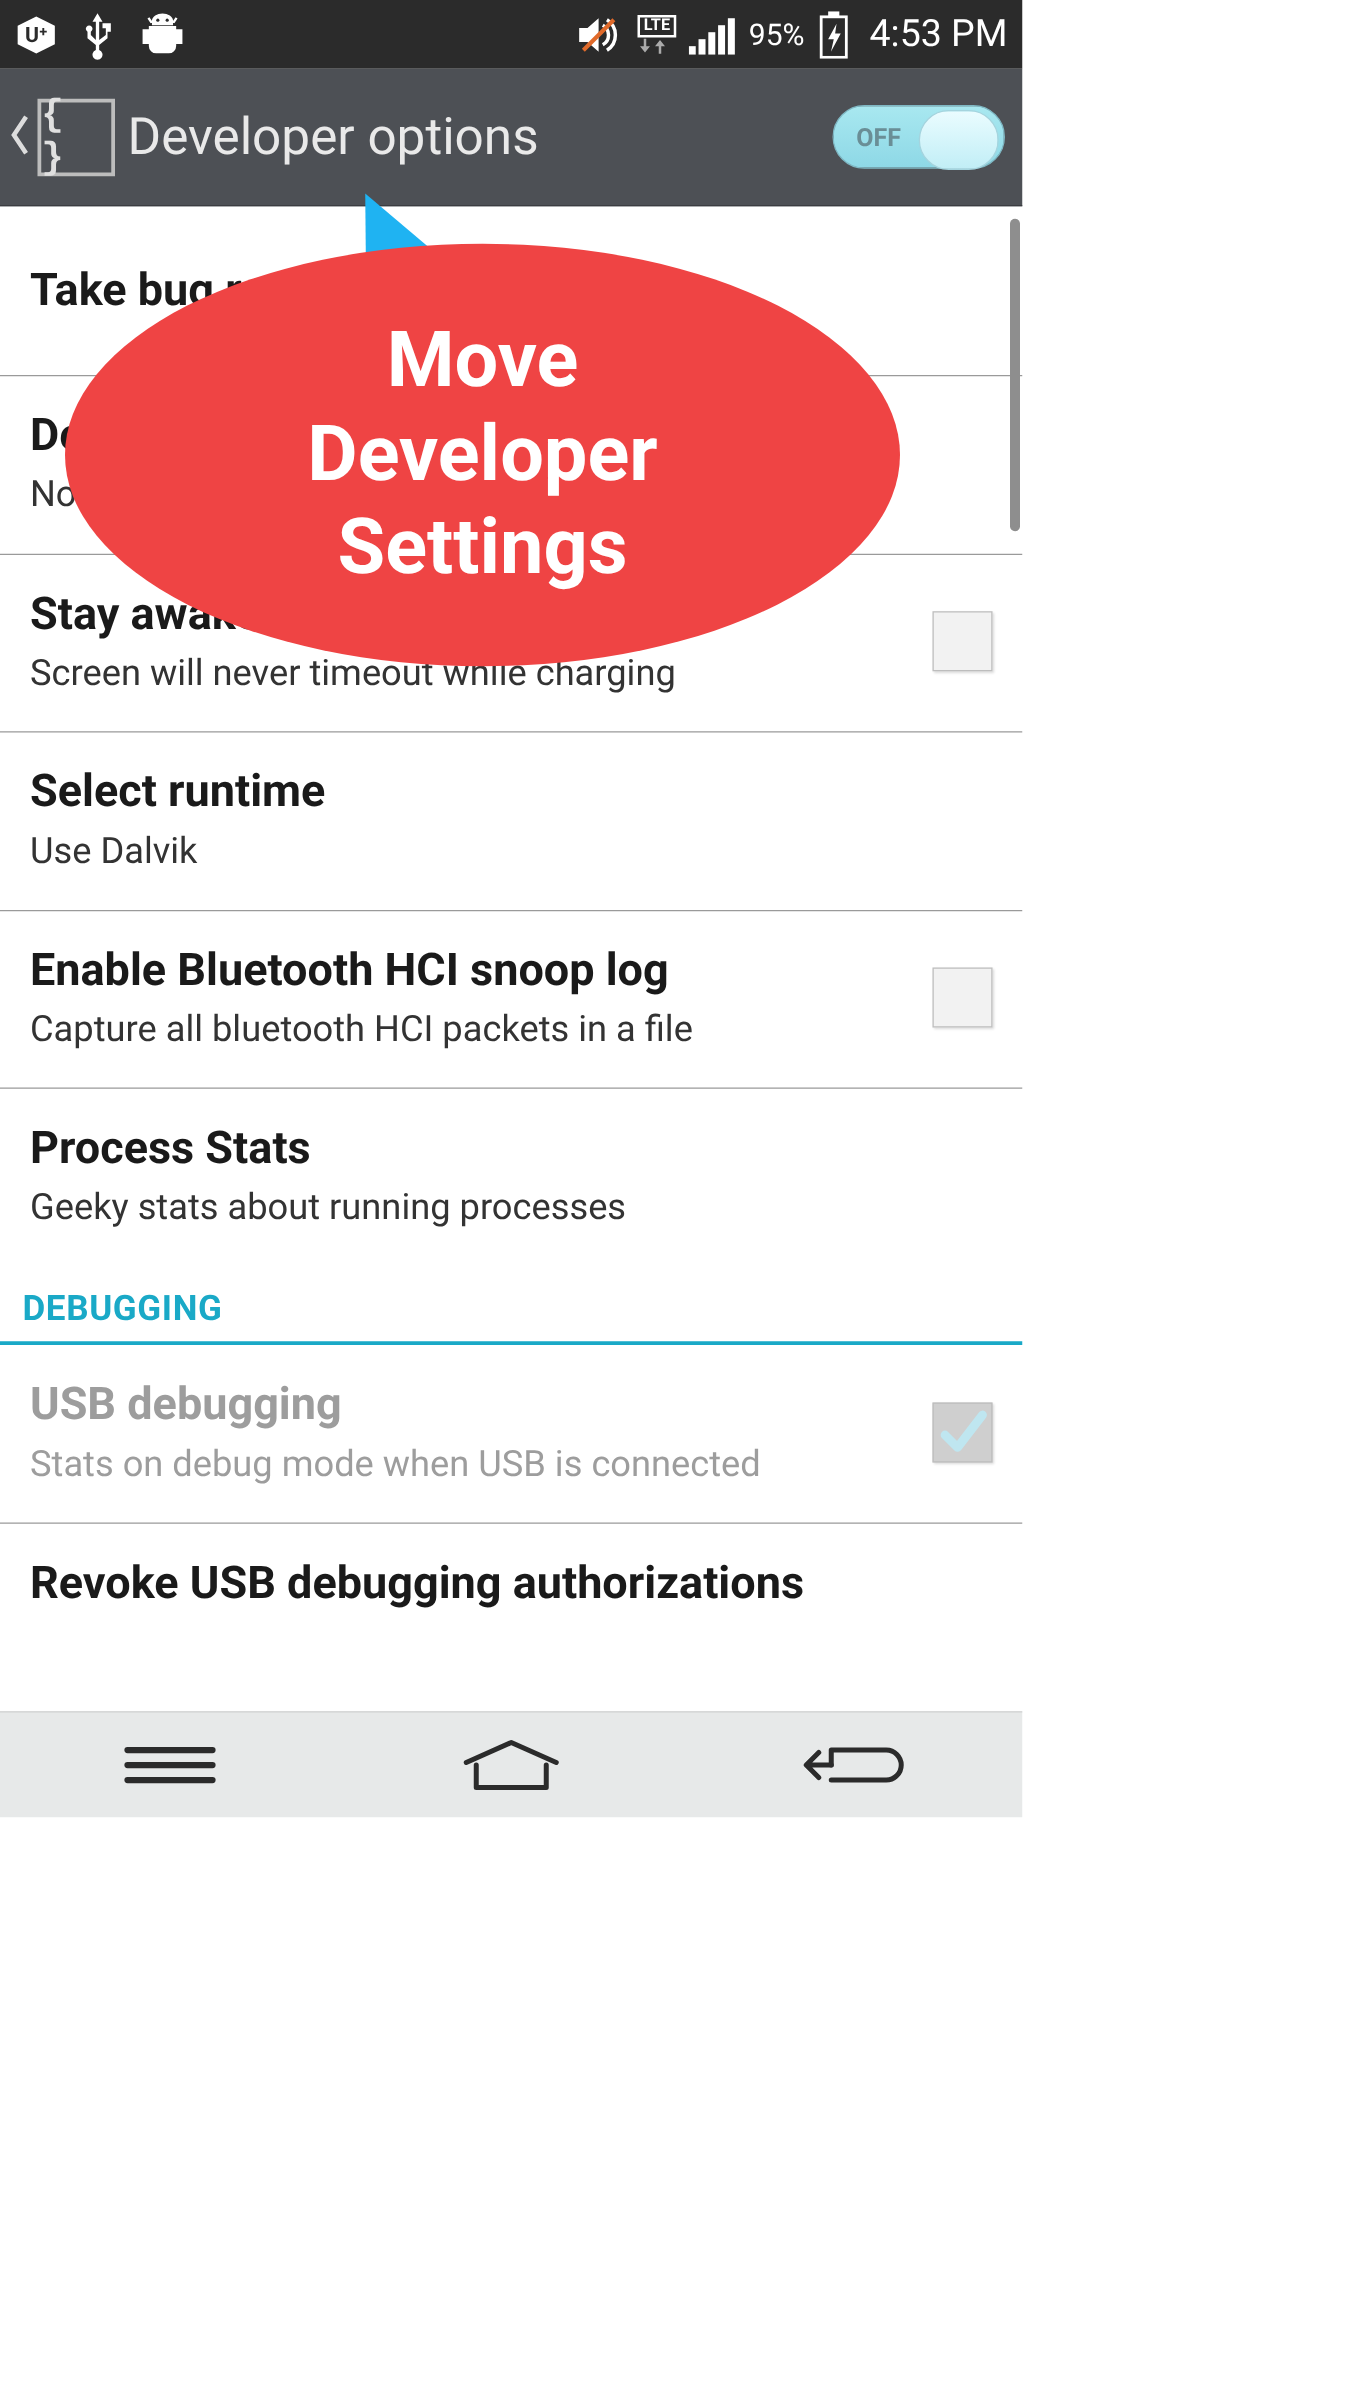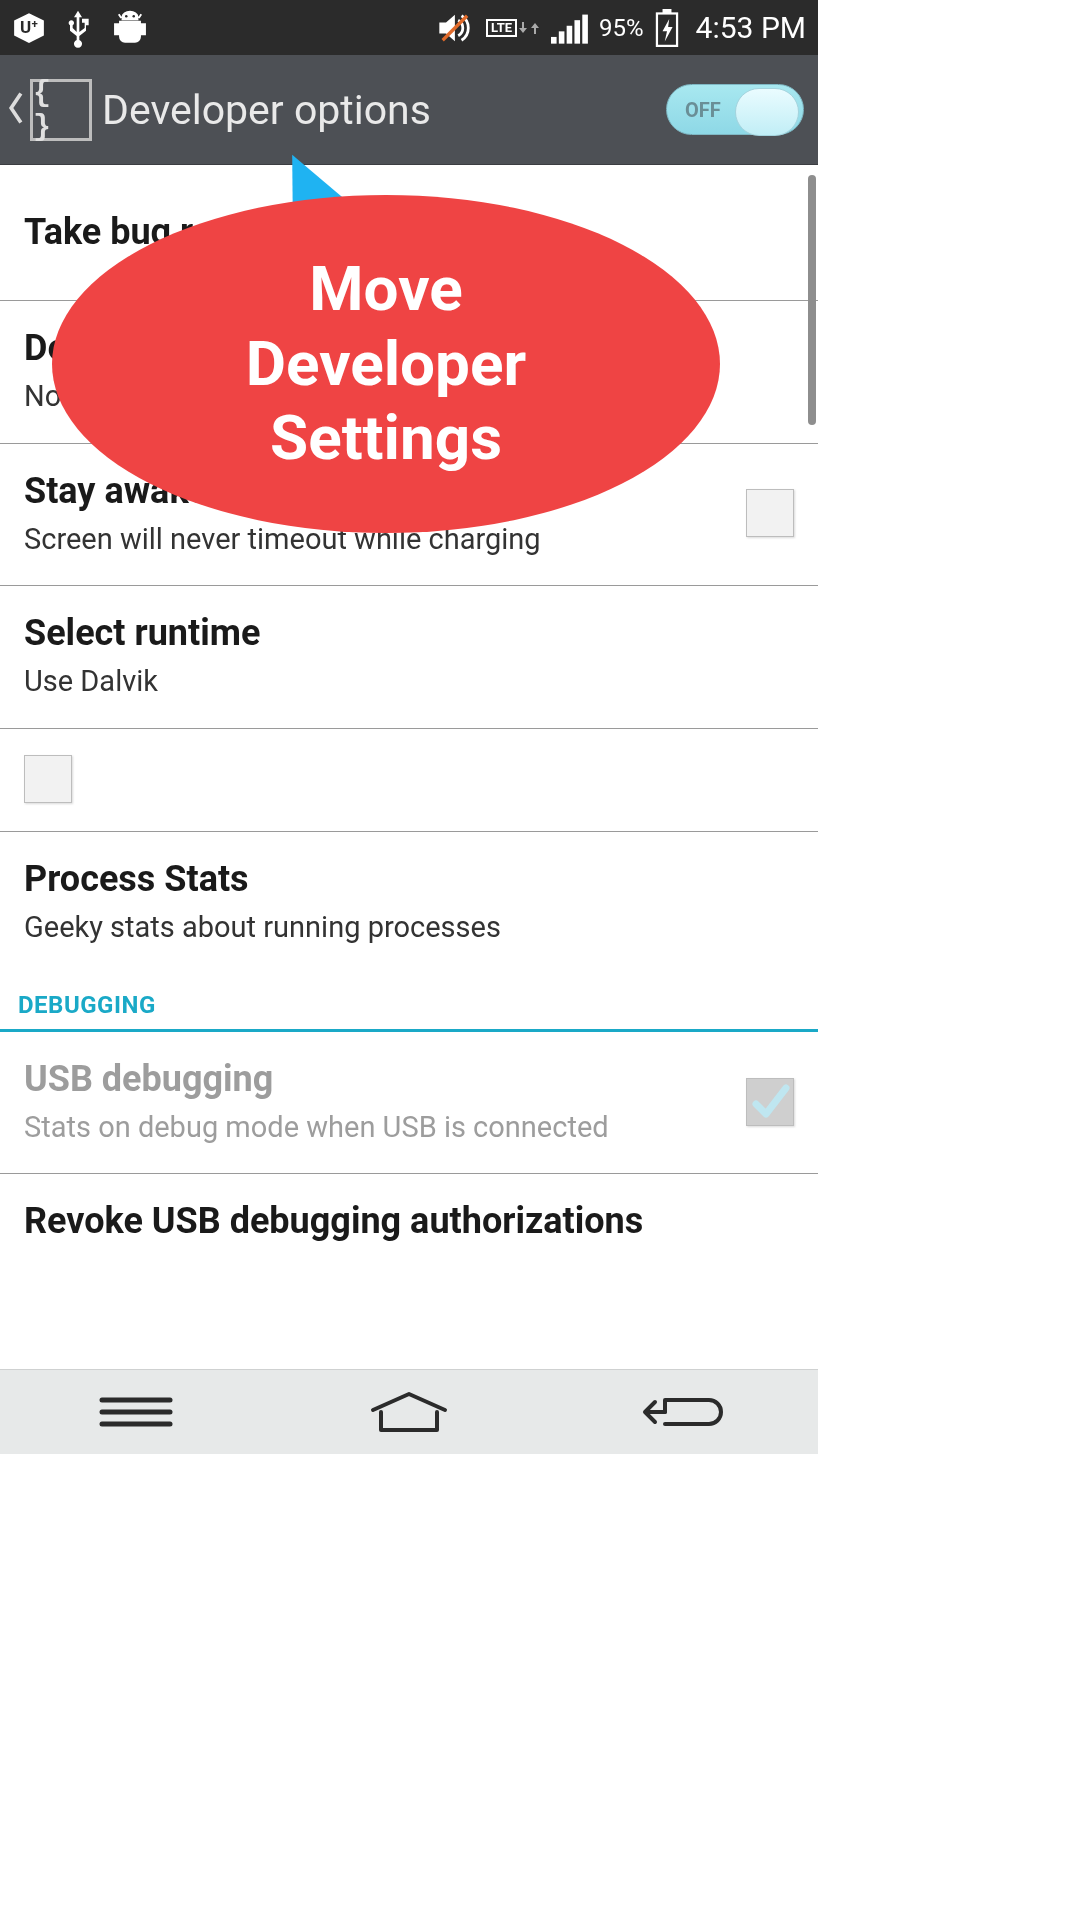--- a/index.html
+++ b/index.html
@@ -81,21 +81,21 @@
     .checkbox {
       width: 48px; height: 48px; background: #f2f2f2;
       border: 1px solid #bdbdbd; box-shadow: 1px 1px 2px rgba(0,0,0,0.15);
       display: flex; align-items: center; justify-content: center;
     }
     .checkbox.disabled { background: #cfcfcf; border-color: #bdbdbd; }
     .checkbox svg { width: 40px; height: 40px; }
     
     .section-header {
       padding: 18px 18px 10px 18px;
-      color: #1aa9c7; font-weight: 700; font-size: 24px;
+      color: #1aa9c7; font-weight: 700; font-size: 28px;
       border-bottom: 3px solid #1aa9c7; letter-spacing: 0.5px;
     }
     
     .nav-bar {
       position: absolute; bottom: 0; left: 0; right: 0; height: 85px;
       background: #e7e9e9; border-top: 1px solid #cfd1d1;
       display: flex; align-items: center; justify-content: space-around;
     }
     .nav-btn { width: 140px; height: 60px; display: flex; align-items: center; justify-content: center; }
     
@@ -144,21 +144,21 @@
   </div>
   <div class="status-right">
     <span class="status-icon">
       <svg width="40" height="34" viewBox="0 0 36 30" fill="#fff">
           <path d="M3 10 H9 L17 3 V27 L9 20 H3 Z"></path>
           <path d="M20 8 A8 8 0 0 1 20 22" fill="none" stroke="#fff" stroke-width="2.5"></path>
           <path d="M23 4 A13 13 0 0 1 23 26" fill="none" stroke="#fff" stroke-width="2.5"></path>
           <line x1="6" y1="26" x2="28" y2="4" stroke="#e06a2a" stroke-width="3"></line>
         </svg>
     </span>
-    <span class="status-icon" style="display:flex;flex-direction:row;align-items:center;">
+    <span class="status-icon" style="display:flex;flex-direction:column;align-items:flex-start;">
       <span style="border:2px solid #fff;font-size:13px;font-weight:700;padding:0 3px;line-height:14px;">LTE</span>
       <svg width="24" height="14" viewBox="0 0 24 14" fill="#aaa">
           <path d="M6 12 L2 7 H5 V1 H7 V7 H10 Z M18 2 L22 7 H19 V13 H17 V7 H14 Z"></path>
         </svg>
     </span>
     <span class="status-icon">
       <svg width="38" height="32" viewBox="0 0 34 28" fill="#fff">
           <rect x="0" y="22" width="5" height="6"></rect>
           <rect x="7" y="17" width="5" height="11"></rect>
           <rect x="14" y="12" width="5" height="16"></rect>
@@ -218,20 +218,24 @@
   </div>
 
   <div class="item">
     <div class="item-text">
       <div class="item-title">Select runtime</div>
       <div class="item-sub">Use Dalvik</div>
     </div>
   </div>
 
   <div class="item">
+    <div class="item-text">
+      <div class="item-title">Enable Bluetooth HCI snoop log</div>
+      <div class="item-sub">Capture all bluetooth HCI packets in a file</div>
+    </div>
     <div class="checkbox"></div>
   </div>
 
   <div class="item" style="border-bottom:none;">
     <div class="item-text">
       <div class="item-title">Process Stats</div>
       <div class="item-sub">Geeky stats about running processes</div>
     </div>
   </div>
 

